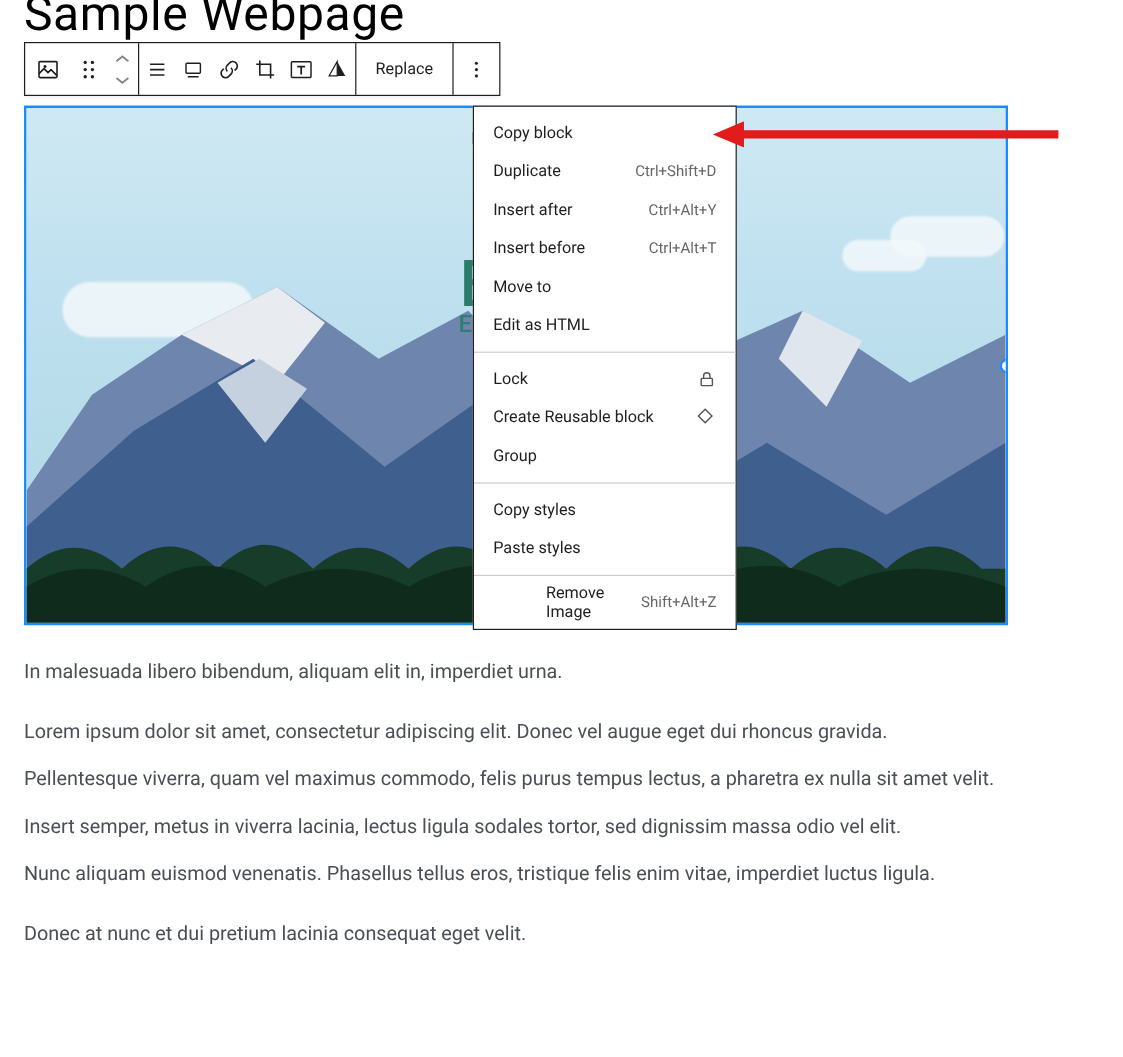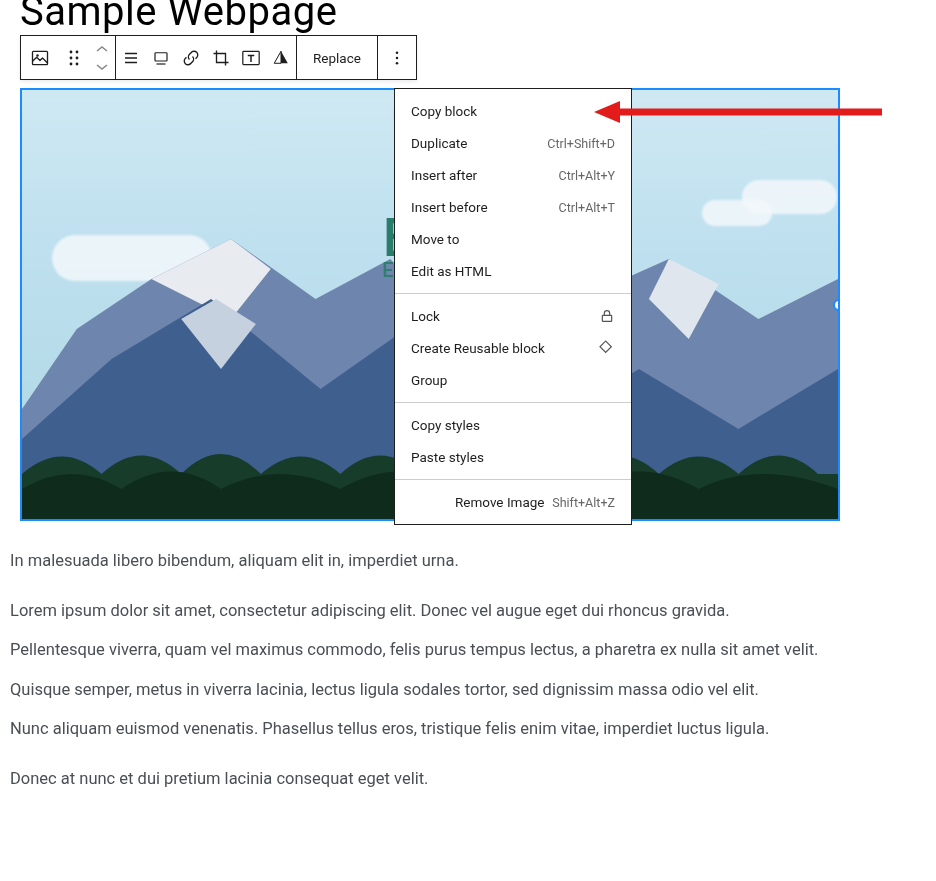--- a/index.html
+++ b/index.html
@@ -129,21 +129,21 @@
   .img-sub {
     position:absolute; left:0; right:0; top:168px;
     text-align:center; font-size:20px; letter-spacing:7px;
     font-weight:500; color:#2f7e70;
   }
 
   
   .block-menu {
     position:absolute;
     left:394px; top:88px;
-    width:238px;
+    width:220px;
     background:#fff;
     border:1px solid #1e1e1e;
     z-index:20;
     font-size:13.5px;
   }
   .menu-section { border-bottom:1px solid #ccc; padding:6px 0; }
   .menu-section:last-child { border-bottom:none;padding-left:44px; }
   .menu-item {
     display:flex;
     align-items:center;
@@ -160,21 +160,21 @@
   .arrow {
     position:absolute;
     left:594px; top:101px;
     width:290px; height:22px;
     z-index:30;
   }
 
   
   .paragraphs {
     position:absolute;
-    left:10px; top:548px;
+    left:20px; top:548px;
     width:880px;
     color:#4a4f55;
     font-size:16.5px;
     line-height:1.55;
   }
   .paragraphs p { margin:0 0 24px 0; }
   .paragraphs p.tight { margin-bottom:14px; }
 </style>
 </head>
 <body>
@@ -364,16 +364,16 @@
 
 <svg class="arrow" viewBox="0 0 290 22">
   <line x1="20" y1="11" x2="288" y2="11" stroke="#e21b1b" stroke-width="7"></line>
   <polygon points="0,11 26,0 26,22" fill="#e21b1b"></polygon>
 </svg>
 
 <div class="paragraphs">
   <p>In malesuada libero bibendum, aliquam elit in, imperdiet urna.</p>
   <p class="tight">Lorem ipsum dolor sit amet, consectetur adipiscing elit. Donec vel augue eget dui rhoncus gravida.</p>
   <p class="tight">Pellentesque viverra, quam vel maximus commodo, felis purus tempus lectus, a pharetra ex nulla sit amet velit.</p>
-  <p class="tight">Quisque semper, metus in viverra lacinia, lectus ligula sodales tortor, sed dignissim massa odio vel elit.</p>
+  <p class="tight">Insert semper, metus in viverra lacinia, lectus ligula sodales tortor, sed dignissim massa odio vel elit.</p>
   <p>Nunc aliquam euismod venenatis. Phasellus tellus eros, tristique felis enim vitae, imperdiet luctus ligula.</p>
   <p>Donec at nunc et dui pretium lacinia consequat eget velit.</p>
 </div>
 
 </body></html>

